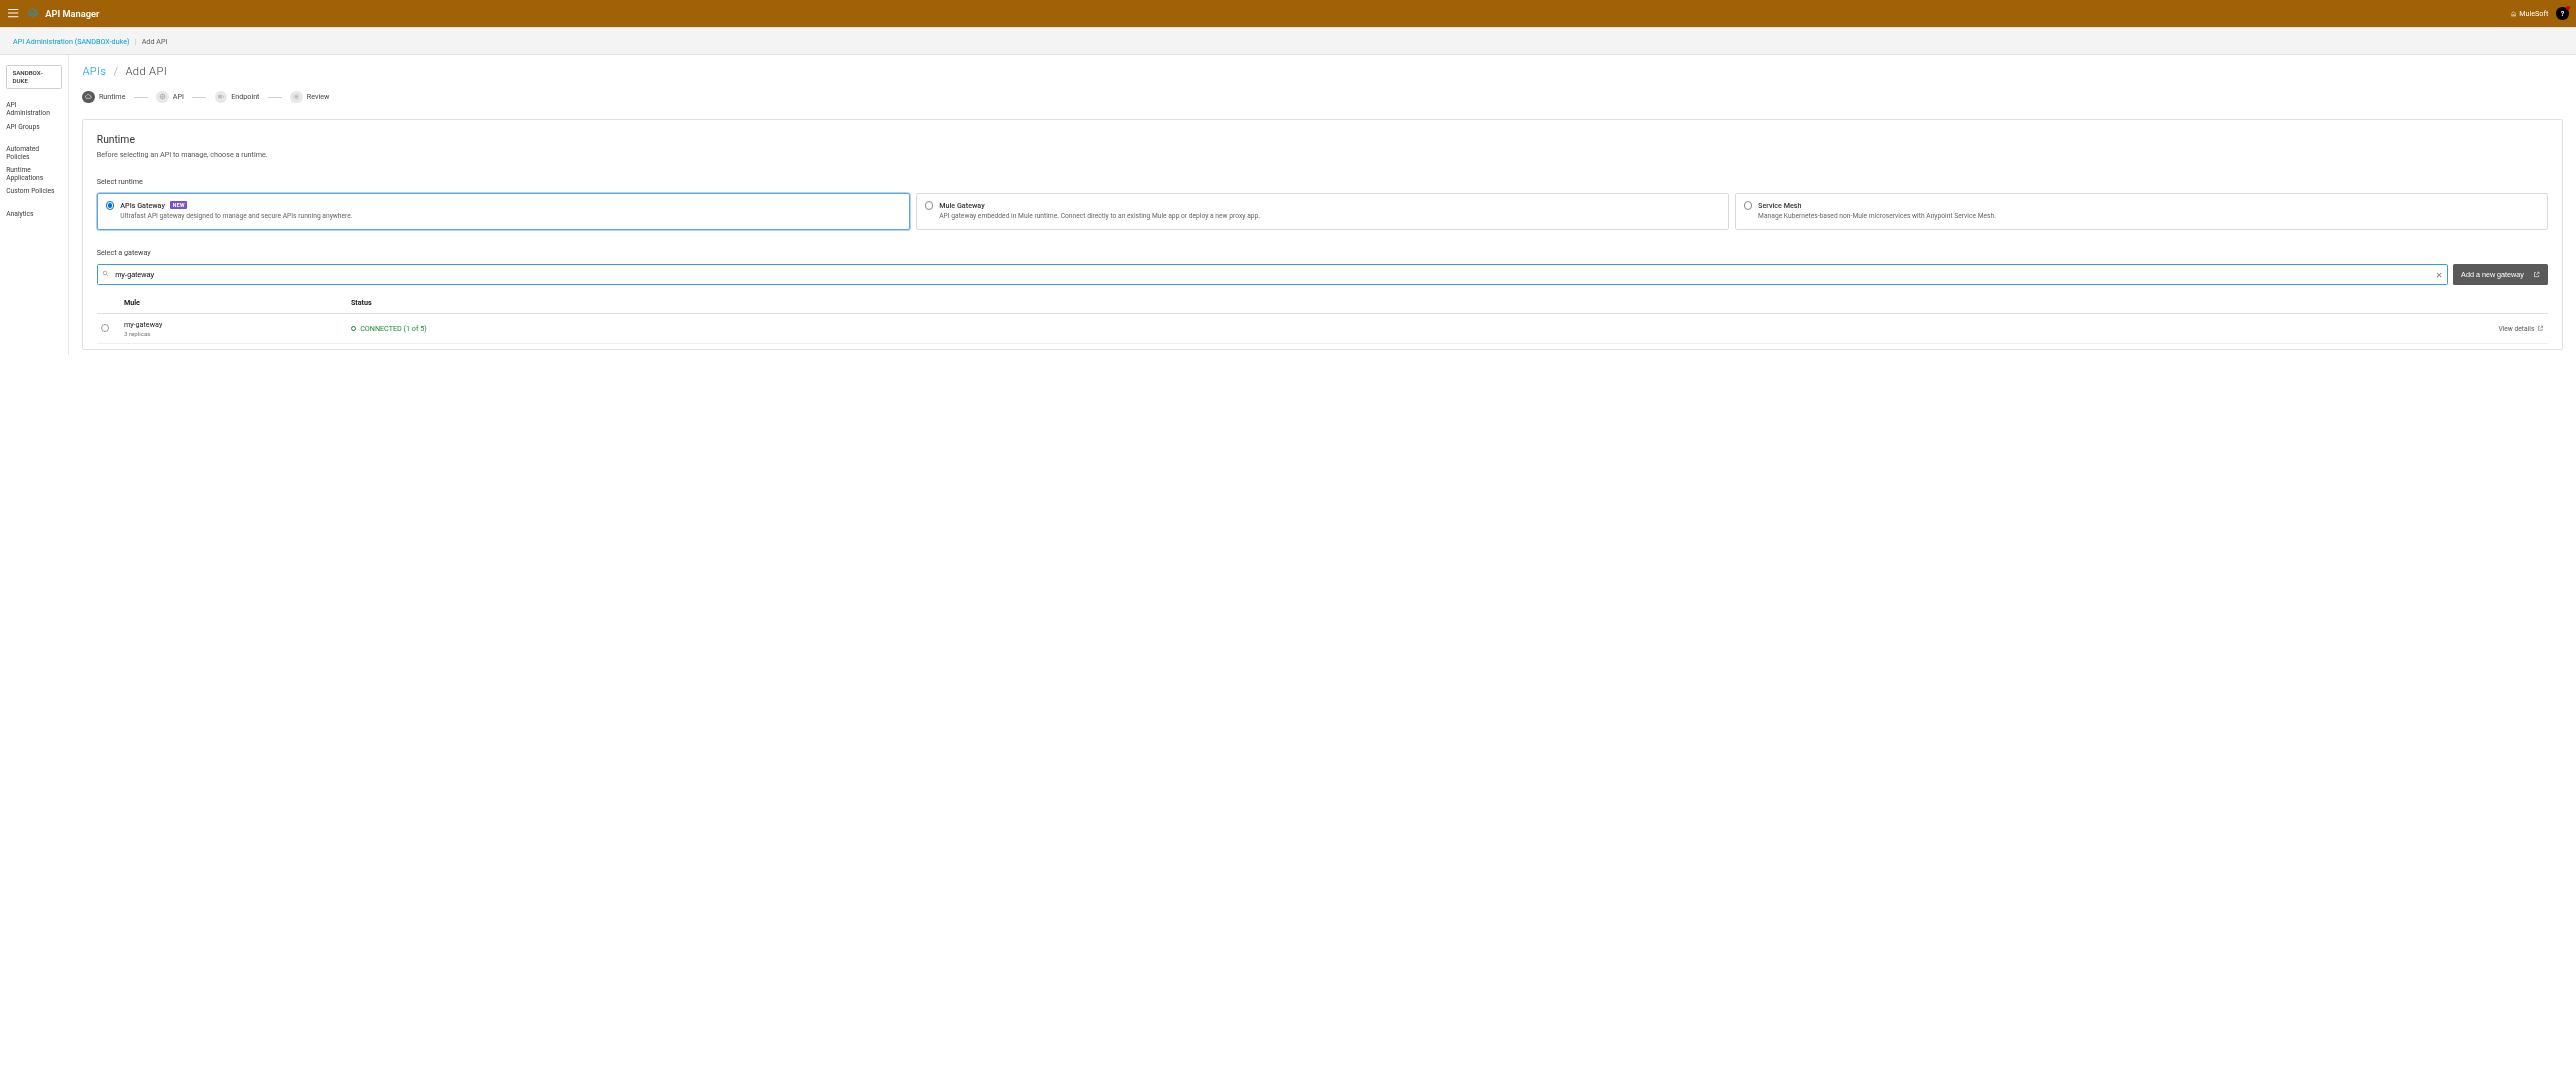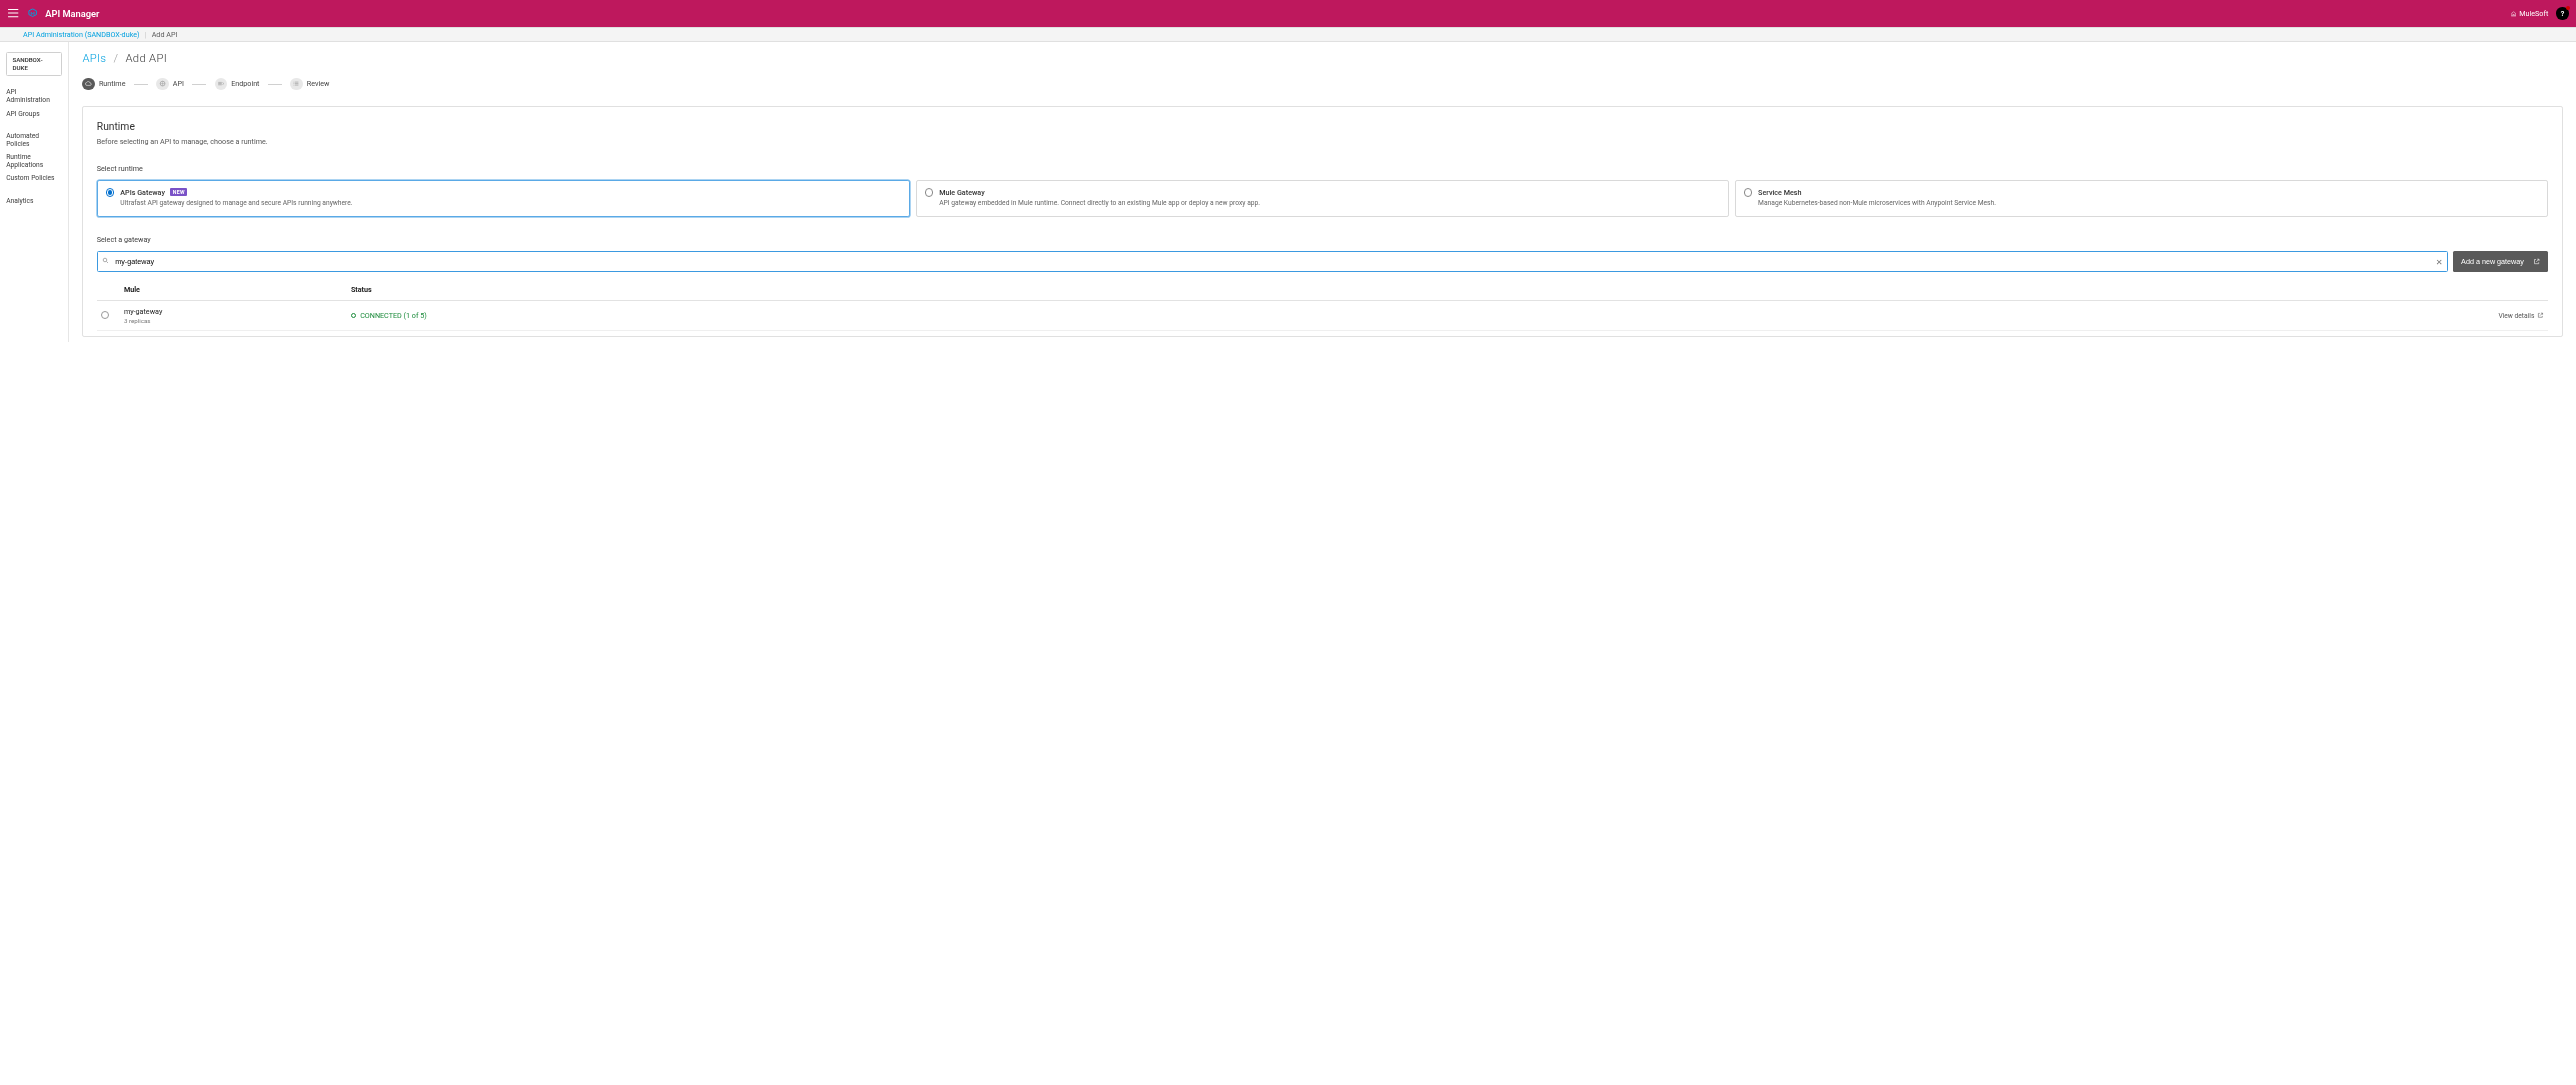--- a/index.html
+++ b/index.html
@@ -1,30 +1,30 @@
 <!DOCTYPE html>
 <html style="font-size:8.2px"><head>
 <meta charset="utf-8">
 <style>
   * { box-sizing: border-box; margin: 0; padding: 0; }
   body { font-family: -apple-system, BlinkMacSystemFont, "Segoe UI", Roboto, Helvetica, Arial, sans-serif; background: #fff; color: #333; }
 
   
-  .topbar { background: #be185d; height: 27px; display: flex; align-items: center; padding: 0 7.2px; color: #fff; justify-content: space-between; }
+  .topbar { background: #a16207; height: 27px; display: flex; align-items: center; padding: 0 7.2px; color: #fff; justify-content: space-between; }
   .topbar-left { display: flex; align-items: center; gap: 7.2px; }
   .hamburger { width: 12.4px; height: 12.4px; display:flex; align-items:center; justify-content:center; cursor:pointer; }
   .logo-icon { width: 11.3px; height: 11.3px; display:flex; align-items:center; justify-content:center; }
   .topbar-title { font-size: 9.3px; font-weight: 600; }
   .topbar-right { display:flex; align-items:center; gap:8.2px; }
   .org-label { font-size:7.2px; font-weight:400; display:flex; align-items:center; gap:2px; }
   .help-badge { width:12.4px; height:12.4px; border-radius:50%; background:#000; display:flex; align-items:center; justify-content:center; color:#fff; font-size:7.2px; font-weight:bold; position:relative; cursor:pointer; }
   .help-badge::after { content:""; position:absolute; top:-1px; right:-1px; width:4.1px; height:4.1px; border-radius:50%; background:#d10000; }
 
   
-  .crumbbar { background:#f4f4f4; border-top:0.5px solid #e0e0e0; border-bottom:0.5px solid #e0e0e0; height:15px; display:flex; align-items:center; padding:0 23px; font-size:7.2px; }
+  .crumbbar { background:#f4f4f4; border-top:0.5px solid #e0e0e0; border-bottom:0.5px solid #e0e0e0; height:28px; display:flex; align-items:center; padding:0 13px; font-size:7.2px; }
   .crumbbar a { color:#00a0df; text-decoration:none; }
   .crumbbar .sep { margin:0 5.2px; color:#c6c6c6; }
   .crumbbar .current { color:#5a5a5a; }
 
   
   .layout { display:flex; }
   .sidebar { width:69px; min-width:69px; border-right:0.5px solid #e6e6e6; padding:10.3px 6.2px; font-size:6.7px; }
   .env-pill { border:0.5px solid #d0d0d0; border-radius:1.5px; padding:3.1px 5.2px; font-size:6.2px; font-weight:600; color:#3a3a3a; display:inline-block; margin-bottom:9.3px; }
   .nav-group { margin-bottom:9.3px; }
   .nav-item { display:block; color:#3a3a3a; font-size:6.7px; padding:2.6px 0; cursor:pointer; }

